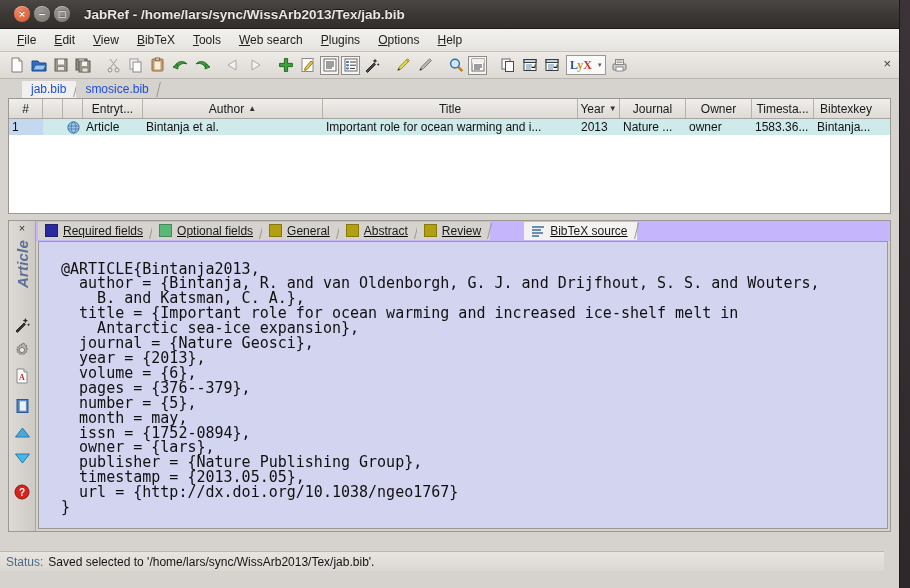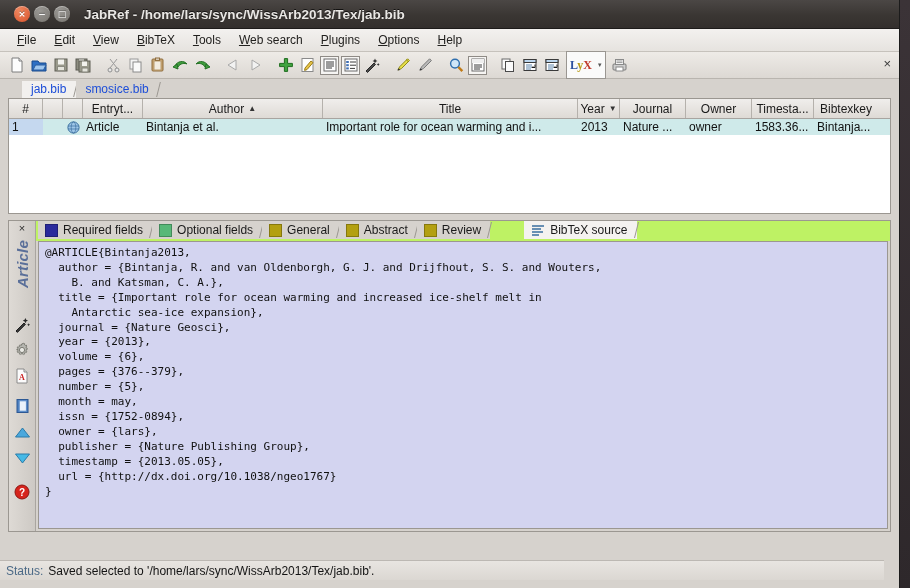--- a/index.html
+++ b/index.html
@@ -54,21 +54,21 @@
   
   #toolbar{
     height:26px;background:linear-gradient(180deg,#eeebe7 0%,#dcd8d3 100%);
     border-bottom:1px solid #b9b5af;
     display:flex;align-items:center;padding:0 6px;position:relative;
   }
   .tb{width:20px;height:20px;display:flex;align-items:center;justify-content:center;margin:0 1px;}
   .tb svg{display:block;}
   .tbsep{width:9px;}
   .tb.framed{border:1px solid #8f8b86;background:#f6f5f3;width:19px;height:19px;box-sizing:border-box;}
-  #lyx-group{display:flex;align-items:center;border:1px solid #9a9691;background:#fafafa;height:28px;margin:17px 3px;box-sizing:border-box;}
+  #lyx-group{display:flex;align-items:center;border:1px solid #9a9691;background:#fafafa;height:20px;margin:17px 3px;box-sizing:border-box;}
   #lyx-btn{font-size:12px;font-weight:bold;padding:0 3px;font-family:"Liberation Serif",serif;}
   #lyx-arrow{font-size:7px;color:#555;padding:0 3px;}
   #toolbar-close{position:absolute;right:8px;top:5px;font-size:13px;color:#3a3a3a;line-height:1;cursor:default;}
   
   #filetabs{
     height:19px;background:#d6d2cd;display:flex;align-items:flex-end;padding-left:22px;
     position:relative;
   }
   .ftab{
     position:relative;height:17px;line-height:17px;padding:0 10px 0 9px;font-size:12px;color:#1d4ed8;
@@ -114,40 +114,40 @@
     border-right:1px solid #a9a5a0;
   }
   #el-close{font-size:11px;color:#2e2e2e;margin-top:2px;line-height:1;cursor:default;}
   #el-label{
     writing-mode:vertical-rl;transform:rotate(180deg);
     font-style:italic;font-weight:bold;font-size:15px;color:#5a6f99;
     margin-top:6px;letter-spacing:.2px;
   }
   .el-icon{width:20px;height:20px;margin:3px 0;display:flex;align-items:center;justify-content:center;}
   #editor-right{flex:1 1 auto;display:flex;flex-direction:column;min-width:0;}
-  #etabs{height:20px;display:flex;align-items:flex-start;background:#bef264;padding-left:2px;}
+  #etabs{height:20px;display:flex;align-items:center;background:#c4b5fd;padding-left:2px;text-decoration:underline;}
   .etab{
     position:relative;display:flex;align-items:center;gap:5px;
     height:18px;padding:0 9px 0 7px;font-size:12px;color:#1a1a1a;background:#d6d2cd;
   }
   .etab::after{content:"";position:absolute;right:0;top:1px;width:1px;height:16px;background:#9b9791;transform:skewX(-14deg);}
   .etab.sel{background:#f4f2f0;margin-left:34px;}
   .etab .sw{width:11px;height:11px;display:inline-block;border:1px solid rgba(0,0,0,.25);}
   #src-wrap{
     flex:1 1 auto;margin:0 2px 2px 2px;background:#d3d4f0;
     border:1px solid #9b9791;box-sizing:border-box;overflow:hidden;position:relative;
   }
   #src-text{
-    margin:0;padding:4px 6px;
+    margin:16px;padding:4px 6px;
     font-family:"DejaVu Sans Mono","Liberation Mono",monospace;
-    font-size:11px;line-height:14.9px;color:#101010;white-space:pre;
+    font-size:15px;line-height:14.9px;color:#101010;white-space:pre;
   }
   
   #statusbar{
-    position:absolute;left:0;bottom:8px;width:884px;height:20px;
+    position:absolute;left:0;bottom:17px;width:884px;height:20px;
     background:linear-gradient(180deg,#e8e5e1,#dbd7d2);
     border-top:1px solid #bcb8b3;
     display:flex;align-items:center;box-sizing:border-box;padding-left:6px;
   }
   #status-label{color:#4c6a87;font-size:12px;margin-right:5px;}
   #status-text{color:#141414;font-size:12px;white-space:nowrap;}
 </style>
 </head>
 <body>
 

